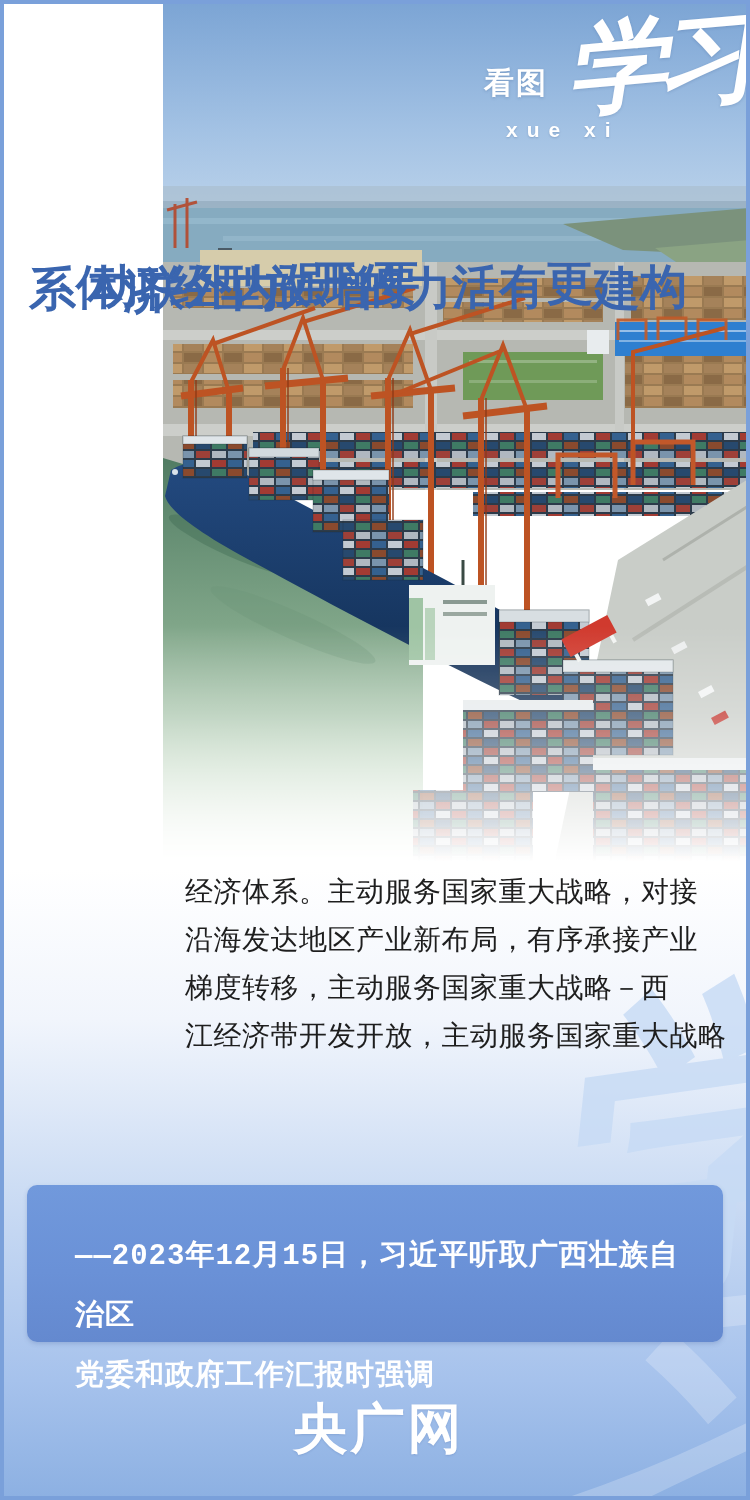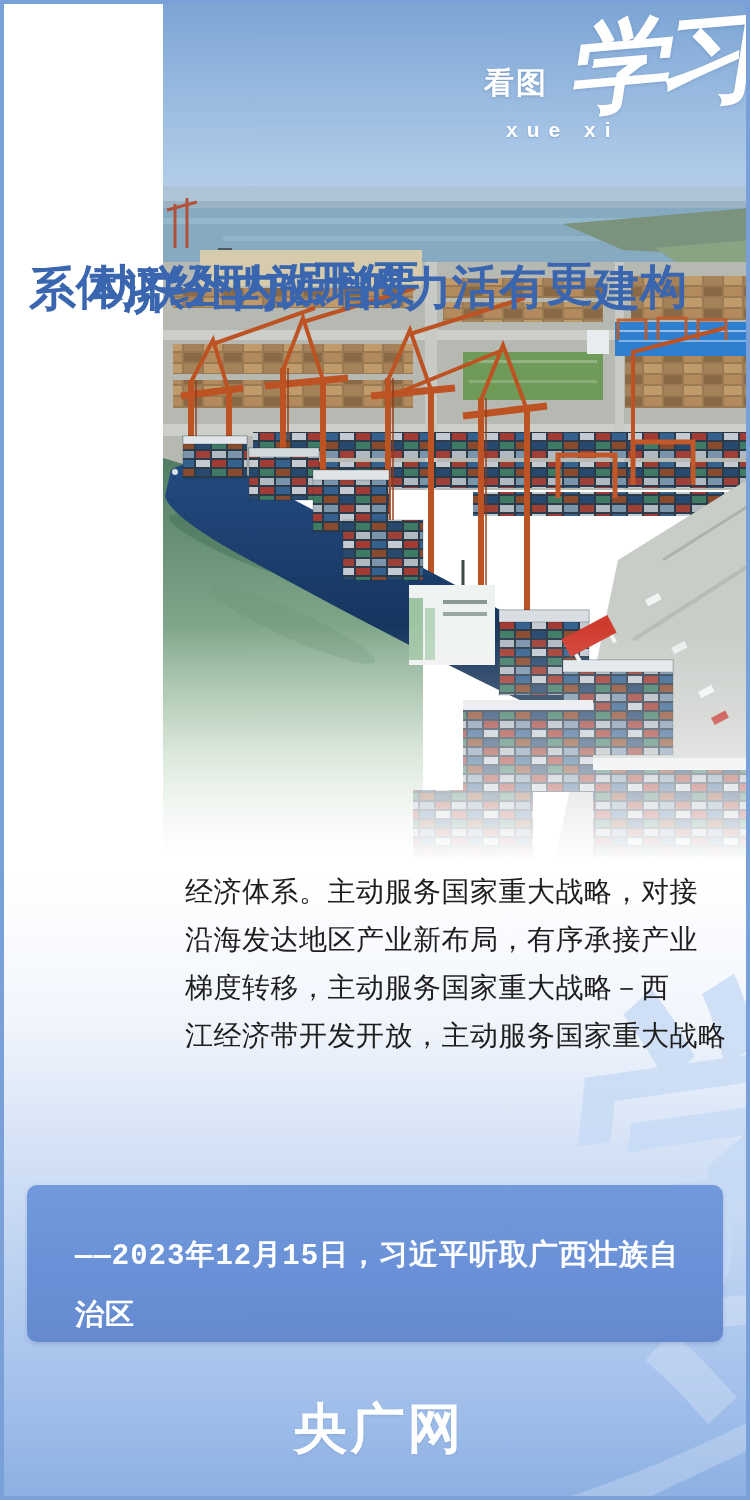--- a/index.html
+++ b/index.html
@@ -269,18 +269,19 @@
 
   <div class="body-text">
     <div>经济体系。主动服务国家重大战略，对接</div>
     <div>沿海发达地区产业新布局，有序承接产业</div>
     <div>梯度转移，主动服务国家重大战略－西</div>
     <div>江经济带开发开放，主动服务国家重大战略</div>
   </div>
 
   <div class="attr-box">
     <div>——2023年12月15日，习近平听取广西壮族自治区</div>
+    <div>党委和政府工作汇报时强调</div>
   </div>
 
   <div class="footer-logo">央广网</div>
 
   <div class="frame"></div>
 </div>
 
 </body></html>

